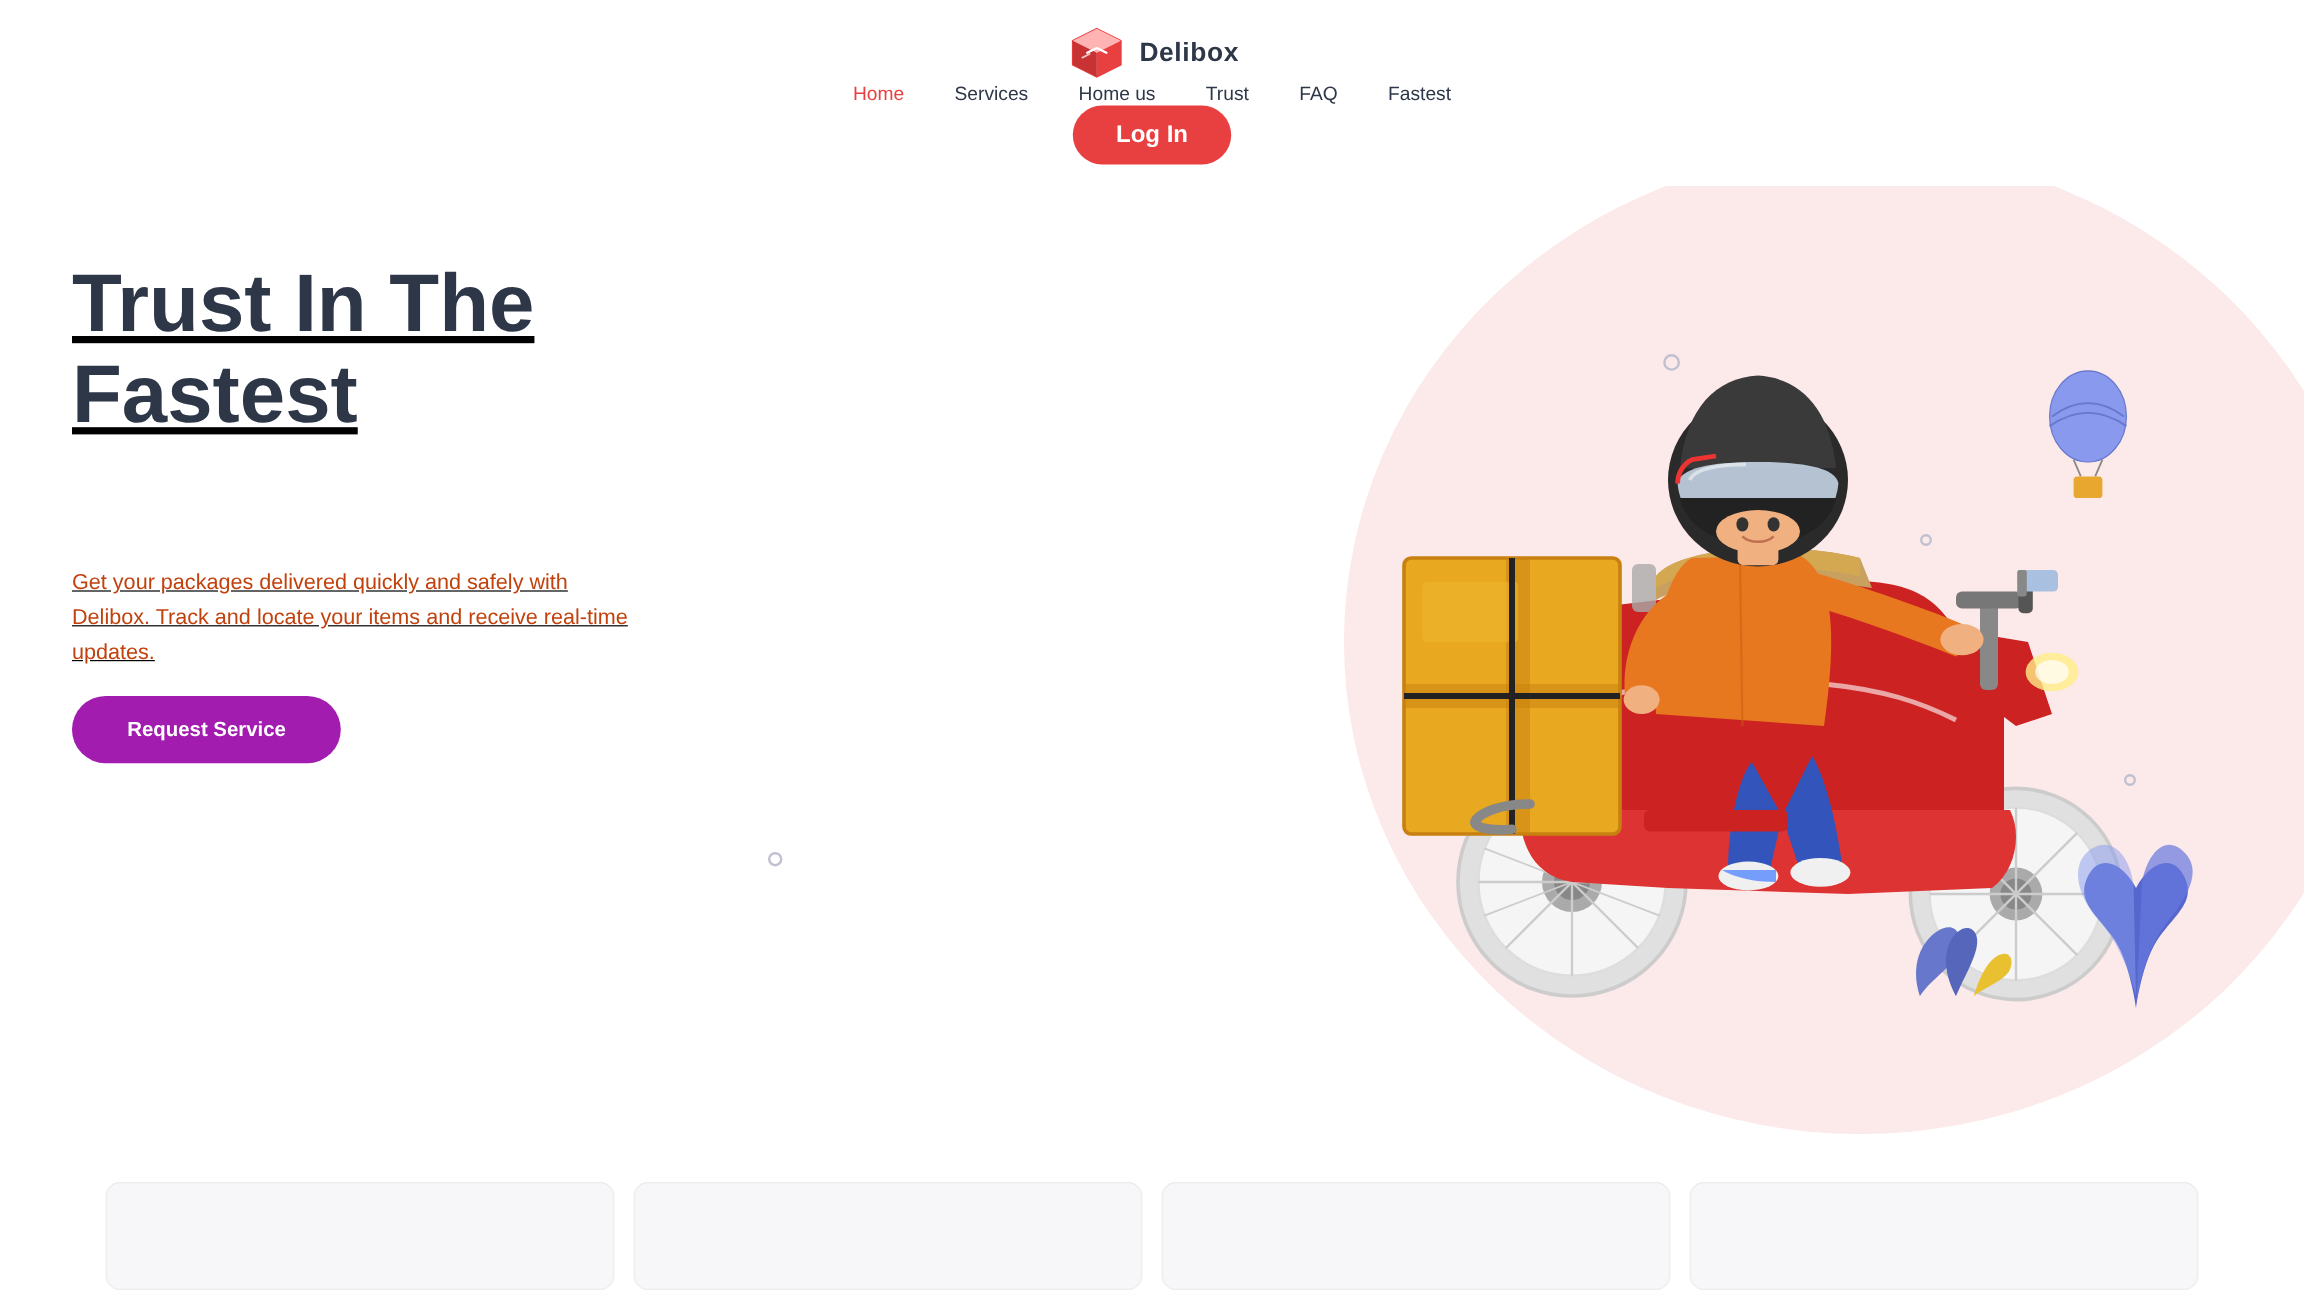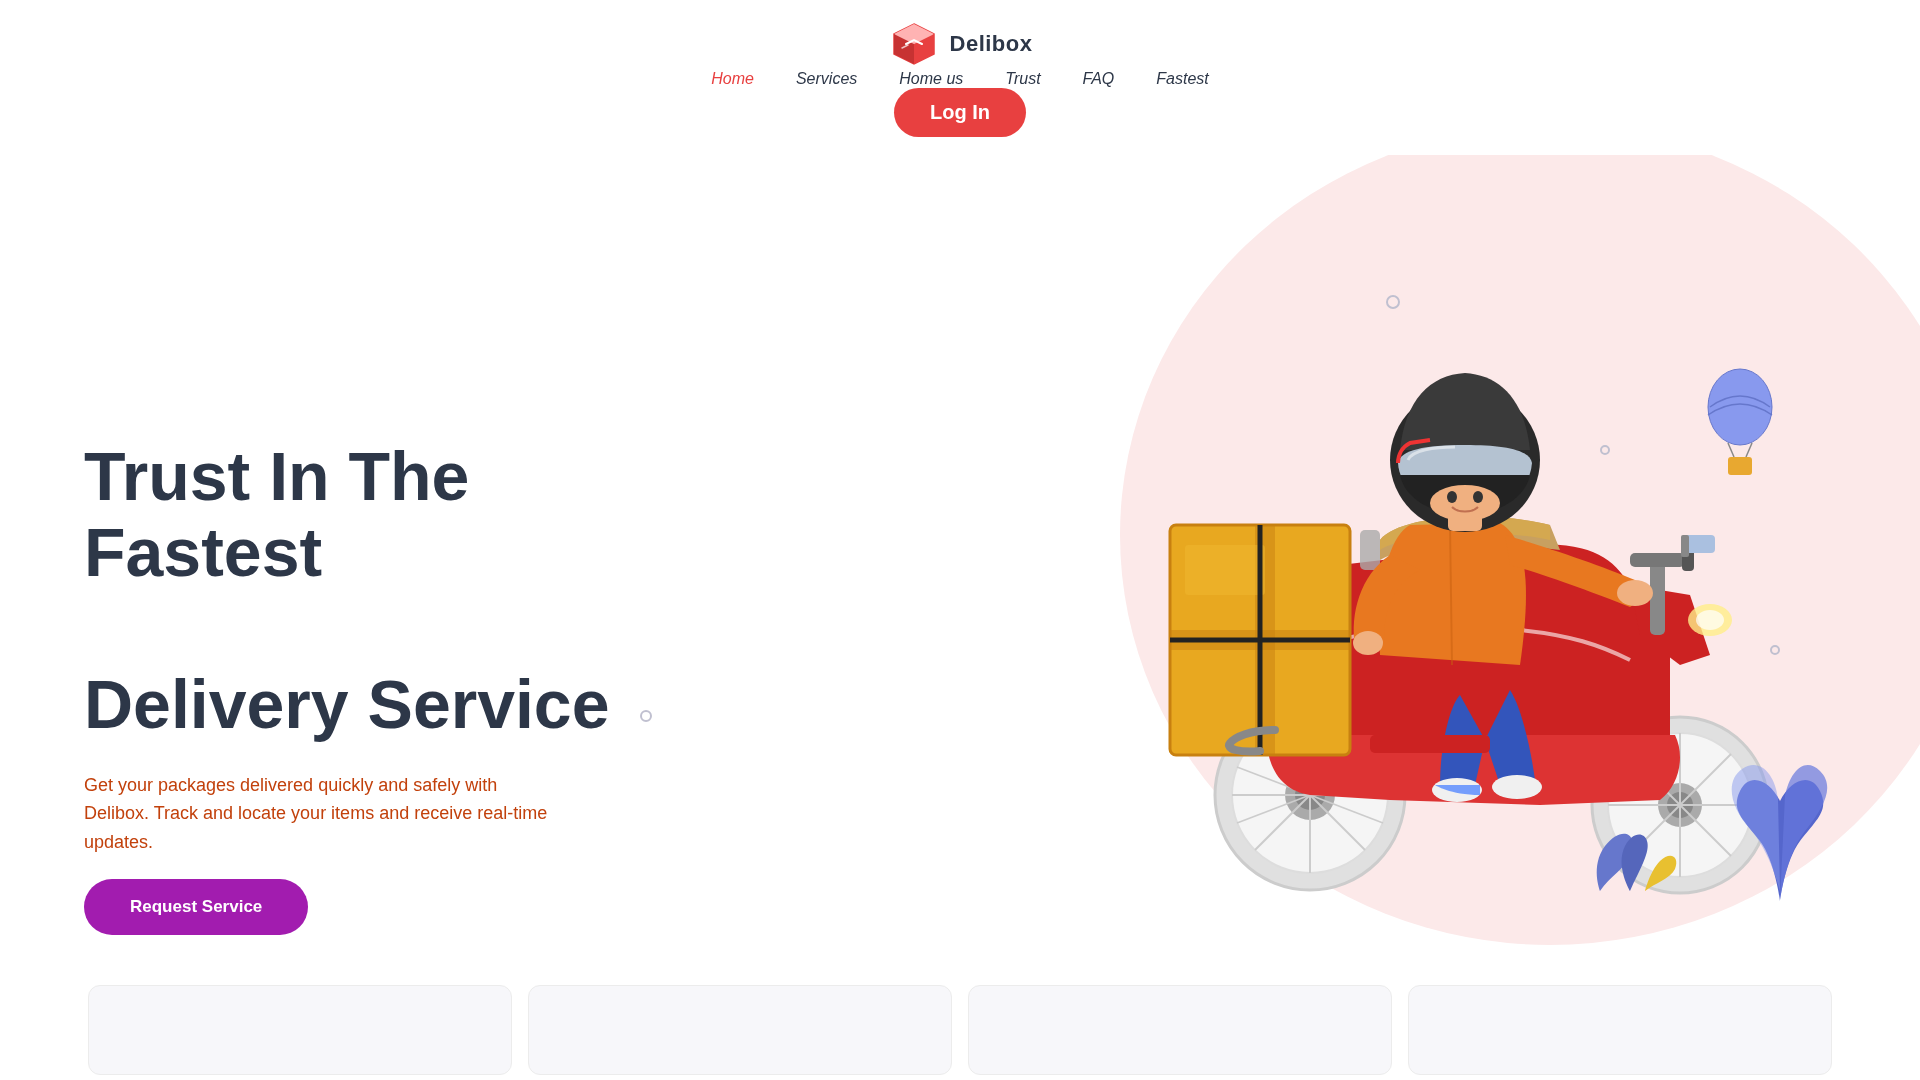--- a/index.html
+++ b/index.html
@@ -36,46 +36,46 @@
       align-items: center;
       gap: 42px;
       list-style: none;
     }
     .nav-links a {
       text-decoration: none;
       font-size: 16px;
       font-weight: 500;
       color: #2d3748;
       transition: color 0.2s;
-      font-style: italic;
     }
     .nav-links a.active {
       color: #e84040;
     }
     .btn-login {
       background: #e84040;
       color: #fff;
       border: none;
       border-radius: 30px;
       padding: 13px 36px;
       font-size: 20px;
       font-weight: 600;
       cursor: pointer;
       transition: background 0.2s;
     }
 
     
     .hero {
       display: flex;
-      align-items: flex-end;
+      align-items: flex-start;
       justify-content: space-between;
-      padding: 60px 80px 40px 84px;
+      padding: 60px 80px 40px 60px;
       position: relative;
       min-height: 820px;
       overflow: hidden;
+      text-decoration: underline;
     }
 
     
     .hero-bg-blob {
       position: absolute;
       right: -60px;
       top: -30px;
       width: 860px;
       height: 820px;
       background: #fce9e9;
@@ -216,21 +216,20 @@
 
   <div class="dot dot-1"></div>
   <div class="dot dot-2"></div>
   <div class="dot dot-3"></div>
   <div class="dot dot-4"></div>
 
   <div class="hero-content">
     <h1 class="hero-title">
       <span>Trust In The Fastest</span><br>
       <br>
-      <span>Delivery Service</span>
     </h1>
     <p class="hero-subtitle">Get your packages delivered quickly and safely with Delibox. Track and locate your items and receive real-time updates.</p>
     <button class="btn-request">Request Service</button>
   </div>
 
   <div class="hero-image-area">
     
     <div class="balloon-wrap">
       <svg width="80" height="120" viewBox="0 0 80 120">
 

